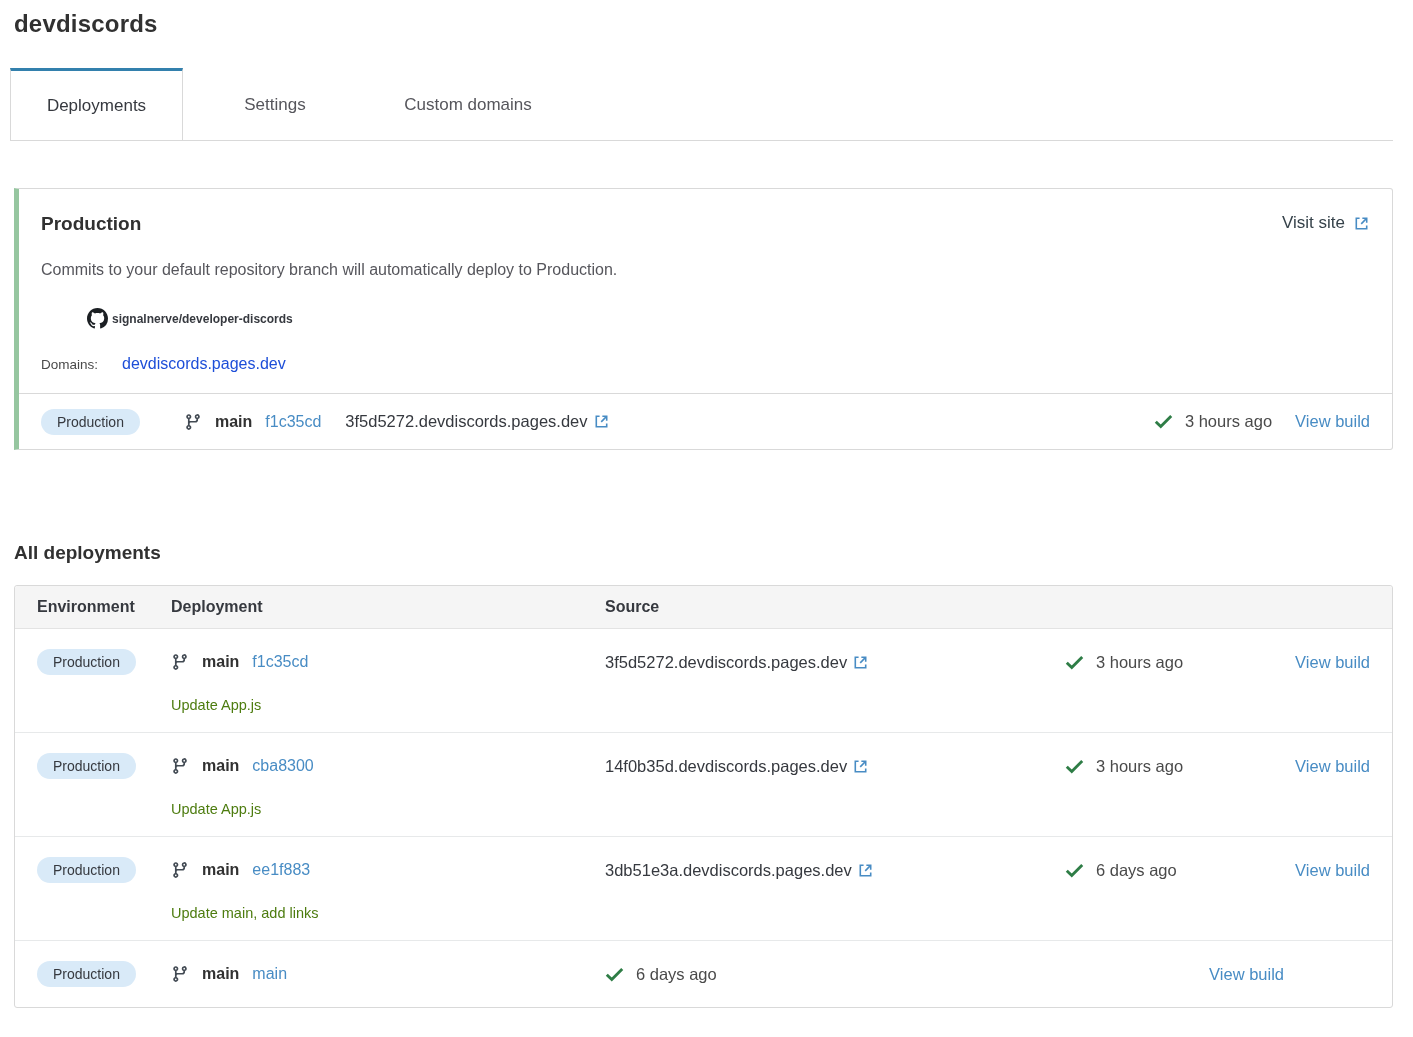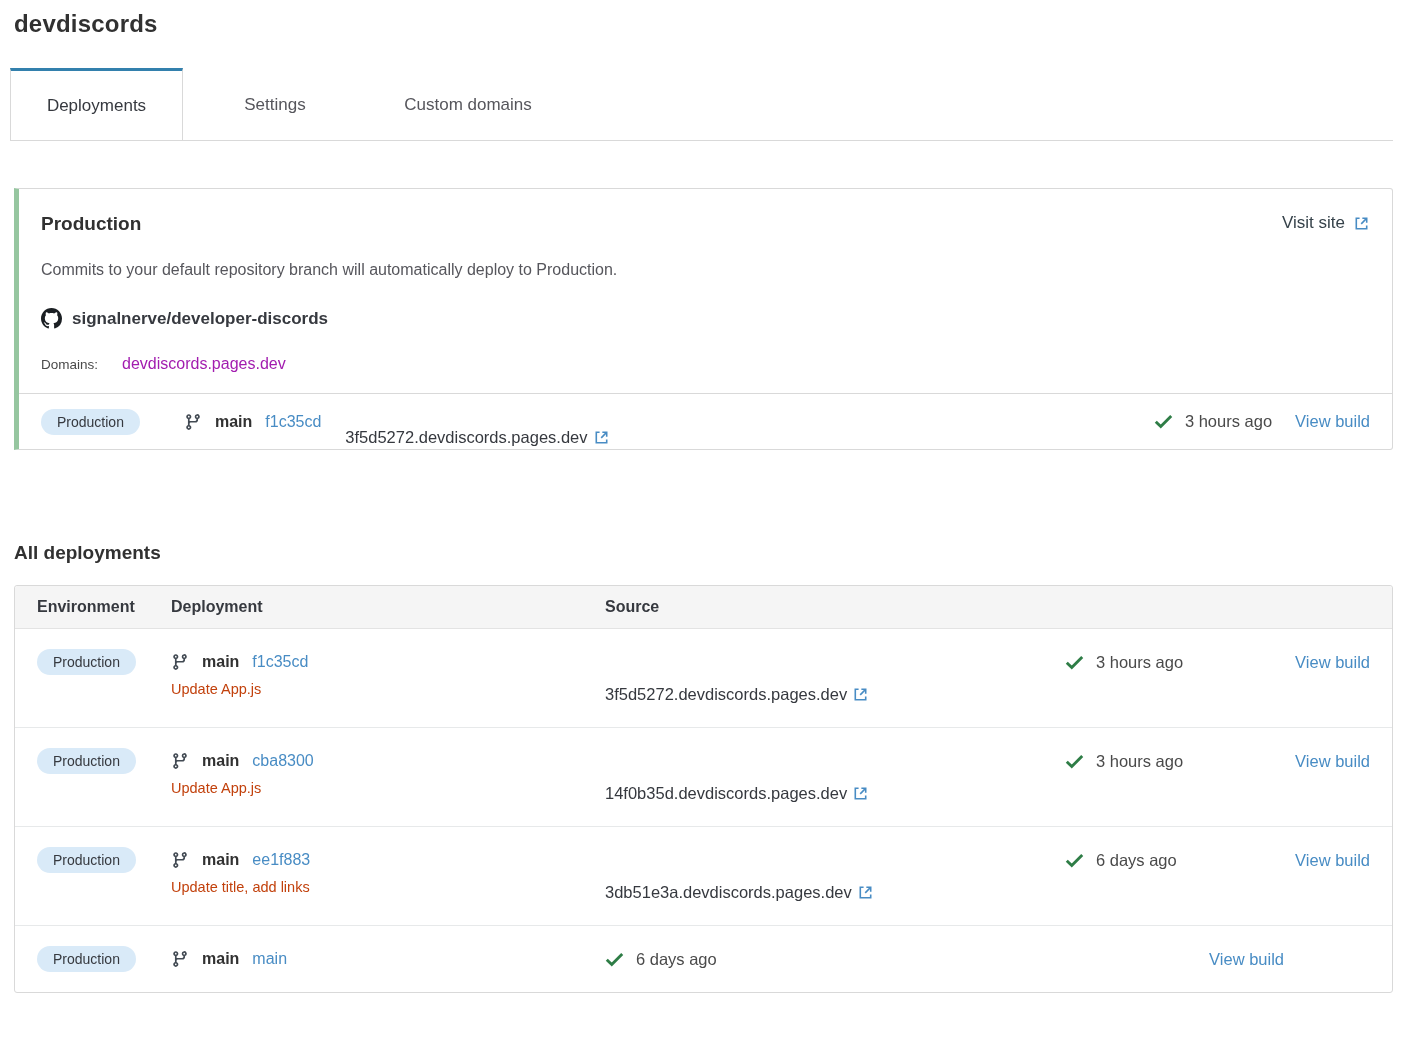--- a/index.html
+++ b/index.html
@@ -23,52 +23,52 @@
   
   .prod-card { margin-top: 47px; border: 1px solid #d9d9d9; border-left: 5px solid #96c6a0;
                border-radius: 0 3px 3px 0; }
   .prod-main { padding: 24px 22px 20px 22px; }
   .prod-head { display: flex; align-items: flex-start; justify-content: space-between; }
   .prod-title { font-size: 19px; font-weight: 700; color: #313131; }
   .visit-link { display: inline-flex; align-items: center; gap: 8px; font-size: 17px;
                 color: #36424a; text-decoration: none; cursor: pointer; }
   .visit-link .ext-icon { color: #488cc4; }
   .prod-desc { margin-top: 26px; font-size: 16px; color: #56565c; }
-  .repo-line { margin-top: 29px; display: flex; align-items: center; gap: 10px;
-               font-size: 17px; font-weight: 700; color: #36393f; }
+  .repo-line { margin-top: 29px; display: flex; align-items: center; gap: 4px;
+               font-size: 12px; font-weight: 700; color: #36393f; margin-left: 46px; }
   .domains-line { margin-top: 26px; display: flex; align-items: baseline; }
   .domains-label { font-size: 13.5px; color: #4a4a4a; margin-right: 24px; }
-  .domains-value { font-size: 16px; color: #a21caf; }
+  .domains-value { font-size: 16px; color: #1d4ed8; }
 
   .prod-deploy-row { border-top: 1px solid #d9d9d9; height: 56px; display: flex;
                      align-items: center; padding: 0 22px; }
   .env-badge { background: #d9eaf8; color: #36393f; font-size: 14px; padding: 5px 16px;
                border-radius: 14px; white-space: nowrap; }
   .src-group { display: flex; align-items: center; margin-left: 44px; gap: 13px; }
   .branch-icon { color: #424a53; display: inline-flex; }
   .branch-name { font-size: 16px; font-weight: 700; color: #313131; }
   .commit-link { font-size: 16px; color: #488cc4; text-decoration: none; cursor: pointer; text-align: right; }
-  .url-group { display: flex; align-items: center; gap: 5px; margin-left: 24px; margin-top: 32px; }
+  .url-group { display: flex; align-items: center; gap: 5px; margin-left: 24px; }
   .deploy-url { font-size: 16.5px; color: #36393f; }
   .ext-icon { display: inline-flex; color: #488cc4; }
   .status-group { margin-left: auto; display: flex; align-items: center; gap: 12px; }
   .time-text { font-size: 16.5px; color: #4a4a4a; }
   .viewbuild-link { font-size: 16.5px; color: #488cc4; text-decoration: none; cursor: pointer; margin-left: 11px; }
 
   
   .all-head { margin-top: 92px; font-size: 19px; font-weight: 700; color: #313131; }
   .deploy-table { margin-top: 21px; border: 1px solid #d9d9d9; border-radius: 3px; }
   .tgrid { display: grid; grid-template-columns: 134px 434px 460px 219px 1fr; padding: 0 22px; }
   .thead { background: #f5f5f5; border-bottom: 1px solid #e3e3e3; border-radius: 3px 3px 0 0; }
   .thead .th { font-size: 16px; font-weight: 700; color: #36393f; padding: 12px 0; }
   .trow { border-bottom: 1px solid #e7e9ea; padding-top: 19px; padding-bottom: 19px; align-items: start; }
   .trow:last-child { border-bottom: none; }
   .cell-line { display: flex; align-items: center; min-height: 28px; }
   .row-src .src-inner { display: flex; align-items: center; gap: 13px; }
-  .commit-msg { margin-top: 5px; font-size: 14.5px; color: #c2410c; }
+  .commit-msg { margin-top: 21px; font-size: 14.5px; color: #4d7c0f; }
   .status-cell { display: flex; align-items: center; gap: 12px; min-height: 28px; }
   .vb-cell { display: flex; justify-content: flex-end; align-items: center; min-height: 28px; }
   .check-icon { display: inline-flex; color: #2e7d46; }
 </style>
 </head>
 <body>
 
 <div class="page">
 
   <h1 class="page-title">devdiscords</h1>
@@ -232,21 +232,21 @@
     <div class="row-src">
       <div class="cell-line src-inner">
         <span class="icon-slot-branch" style="display: inline-flex;">
                 <svg class="branch-icon" width="18" height="18" viewBox="0 0 16 16" fill="currentColor" aria-hidden="true">
                   <path d="M9.5 3.25a2.25 2.25 0 1 1 3 2.122V6A2.5 2.5 0 0 1 10 8.5H6a1 1 0 0 0-1 1v1.128a2.251 2.251 0 1 1-1.5 0V5.372a2.25 2.25 0 1 1 1.5 0v1.836A2.492 2.492 0 0 1 6 7h4a1 1 0 0 0 1-1v-.628A2.25 2.25 0 0 1 9.5 3.25zm-6 0a.75.75 0 1 0 1.5 0 .75.75 0 0 0-1.5 0zm8.25-.75a.75.75 0 1 0 0 1.5.75.75 0 0 0 0-1.5zM4.25 12a.75.75 0 1 0 0 1.5.75.75 0 0 0 0-1.5z"></path>
                 </svg>
               </span>
         <span class="branch-name">main</span>
         <a class="commit-link">ee1f883</a>
       </div>
-      <div class="commit-msg">Update title, add links</div>
+      <div class="commit-msg">Update main, add links</div>
     </div>
     <div class="cell-line url-group" style="margin-left:0">
       <span class="deploy-url">3db51e3a.devdiscords.pages.dev</span>
       <a class="icon-slot-ext" style="display: inline-flex;">
               <svg class="ext-icon" width="17" height="17" viewBox="0 0 16 16" fill="none" stroke="currentColor" stroke-width="1.5" aria-hidden="true">
                 <path d="M6.2 3.1H3.1v9.8h9.8V9.8"></path>
                 <path d="M8.8 3.1h4.1v4.1"></path>
                 <path d="M12.6 3.4L7.7 8.3"></path>
               </svg>
             </a>

